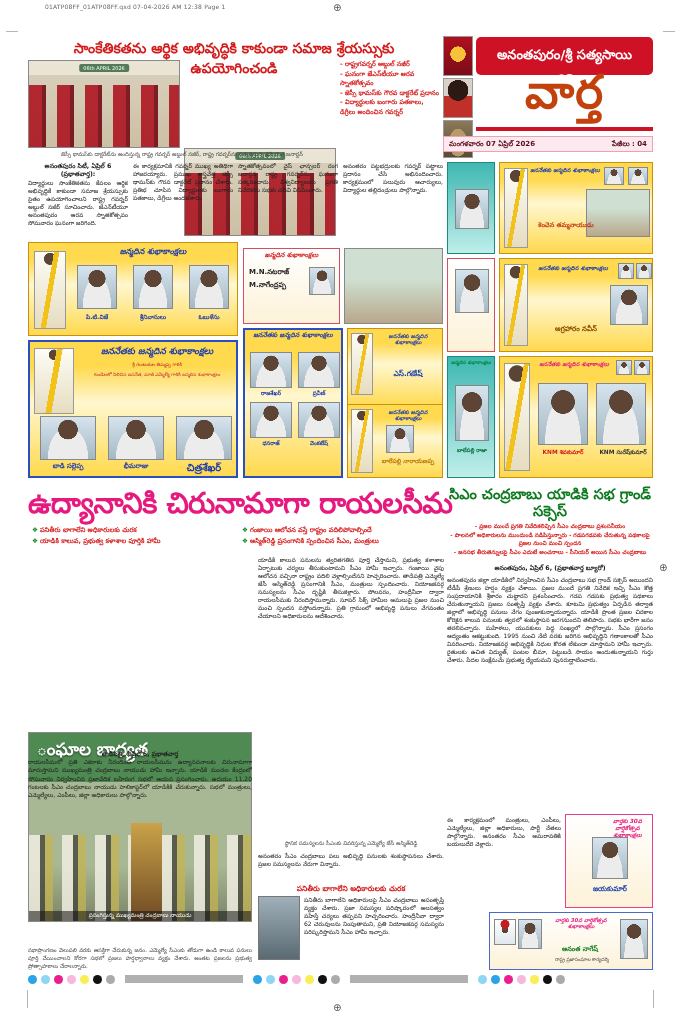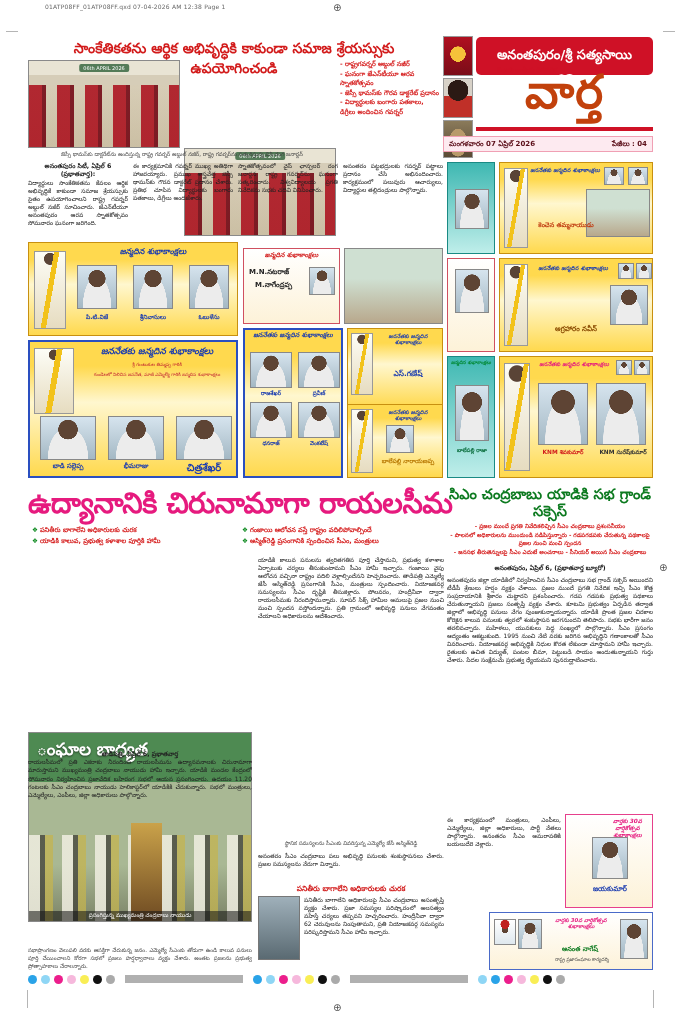--- a/index.html
+++ b/index.html
@@ -150,21 +150,21 @@
     <div class="abs portrait" style="left:146px;top:74px;width:56px;height:44px;"></div>
     <div class="abs ad-name" style="left:8px;top:120px;width:60px;font-size:6.6px;">బాడి సల్లెప్ప</div>
     <div class="abs ad-name" style="left:76px;top:120px;width:60px;font-size:6.6px;">భీమరాజు</div>
     <div class="abs ad-name" style="left:144px;top:120px;width:60px;font-size:10px;">చిత్రశేఖర్</div>
   </div>
 
   <div class="abs ad white" style="left:243px;top:248px;width:97px;height:76px;">
     <div class="ad-title red" style="margin-top:3px;font-size:6.4px;">జన్మదిన శుభాకాంక్షలు</div>
     <div class="ad-smalltxt" style="margin-top:2px;"></div>
     <div class="ad-name" style="font-size:7px;text-align:left;padding-left:5px;margin-top:8px;color:#222;">M.N.నటరాజ్</div>
-    <div class="ad-name" style="font-size:7px;text-align:left;padding-left:11px;margin-top:4px;color:#222;">M.నాగేంద్రప్ప</div>
+    <div class="ad-name" style="font-size:7px;text-align:left;padding-left:5px;margin-top:4px;color:#222;">M.నాగేంద్రప్ప</div>
     <div class="abs portrait" style="right:4px;top:18px;width:26px;height:28px;"></div>
   </div>
 
   <div class="abs grp-photo" style="left:344px;top:248px;width:99px;height:76px;"></div>
 
   <div class="abs ad" style="left:243px;top:328px;width:100px;height:150px;border:2px solid #2a4fc0;">
     <div class="ad-title" style="margin-top:2px;font-size:6.4px;">జననేతకు జన్మదిన శుభాకాంక్షలు</div>
     <div class="abs portrait" style="left:5px;top:22px;width:42px;height:36px;"></div>
     <div class="abs portrait" style="left:53px;top:22px;width:42px;height:36px;"></div>
     <div class="abs ad-name" style="left:3px;top:60px;width:46px;font-size:5.6px;">రాజశేఖర్</div>

